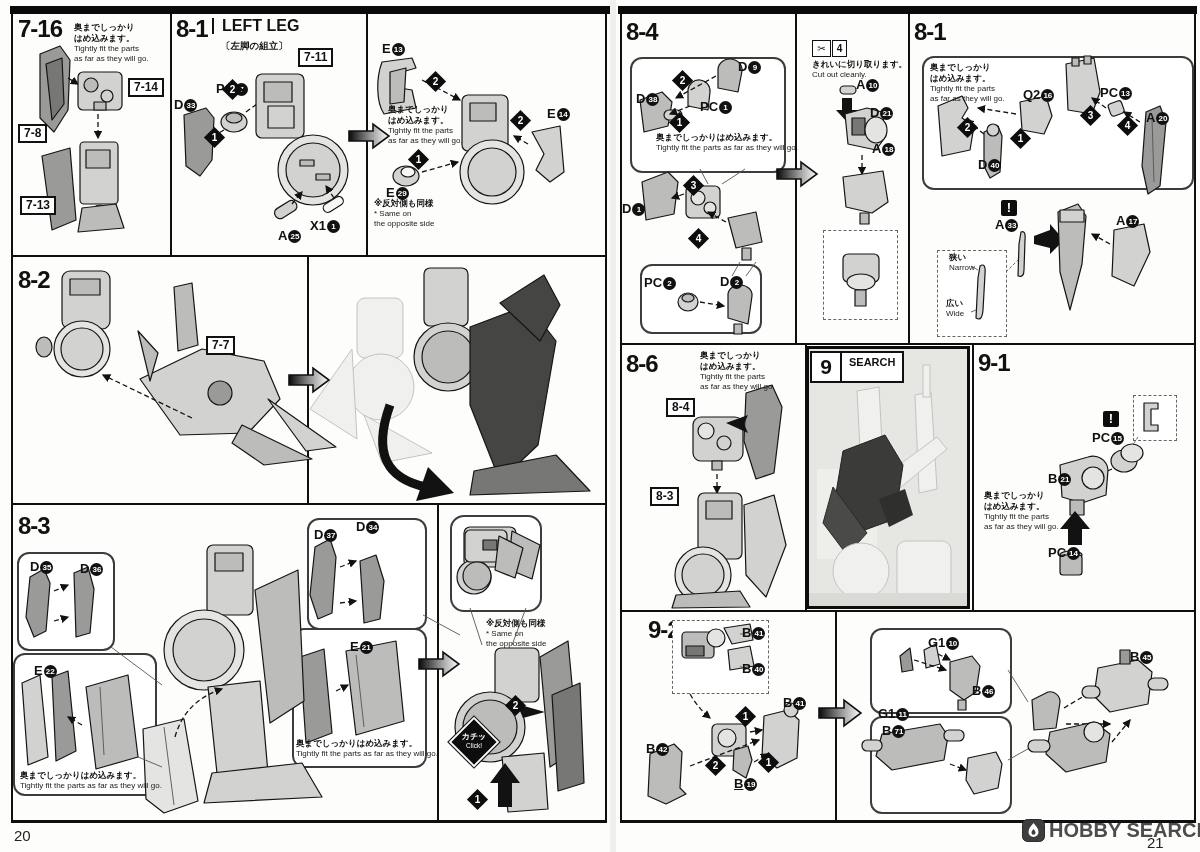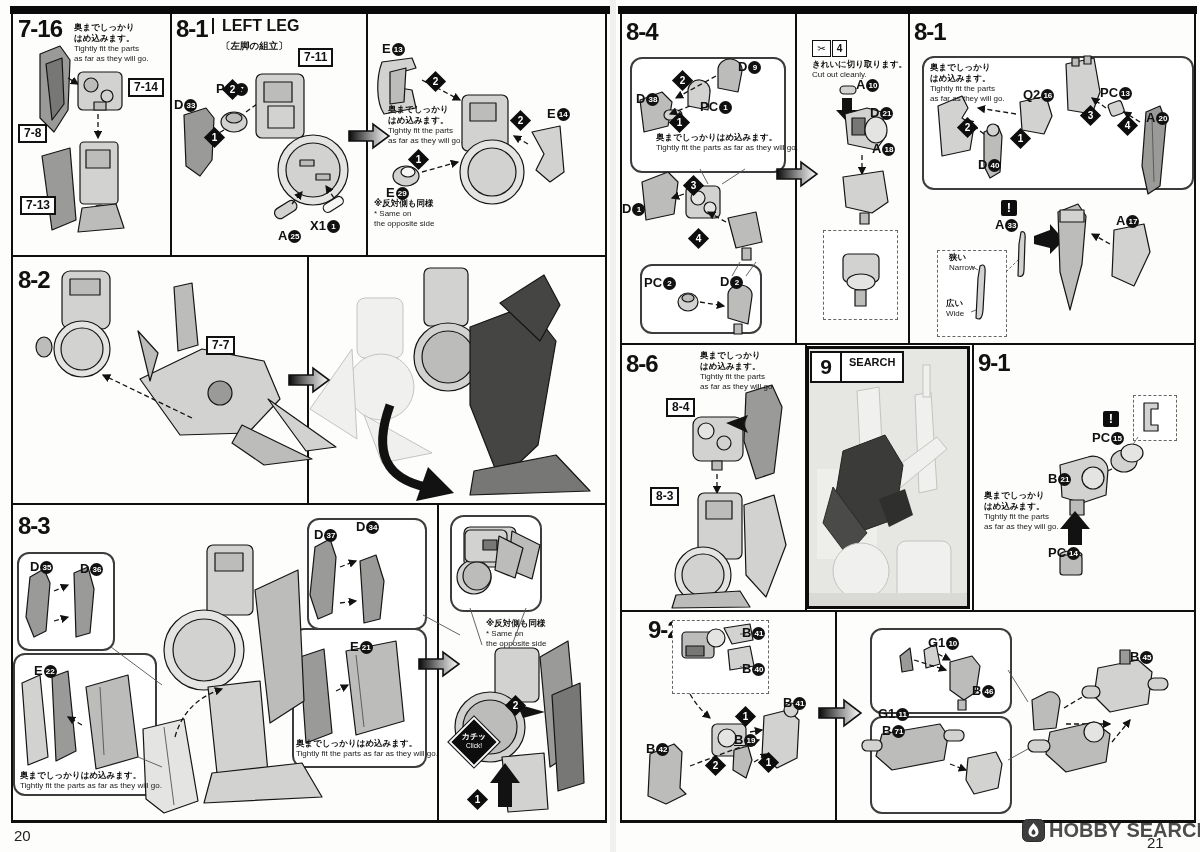--- a/index.html
+++ b/index.html
@@ -549,21 +549,21 @@
       <rect class="p f3" x="88" y="210" width="22" height="20" rx="3"></rect>
     </svg>
   </div>
 
   <div>
     <div class="h2" style="left:648px;top:618px;">9-2</div>
     <div class="dbox" style="left:672px;top:620px;width:95px;height:72px;"></div>
     <div class="lab" style="left:742px;top:626px;"><span>B</span><span class="pnum">41</span></div>
     <div class="lab" style="left:742px;top:662px;"><span>B</span><span class="pnum">40</span></div>
     <div class="lab" style="left:646px;top:742px;"><span>B</span><span class="pnum">42</span></div>
-    <div class="lab" style="left:734px;top:733px;text-decoration:underline;"><span>B</span><span class="pnum">19</span></div>
+    <div class="lab" style="left:734px;top:777px;text-decoration:underline;"><span>B</span><span class="pnum">19</span></div>
     <div class="lab" style="left:783px;top:696px;"><span>B</span><span class="pnum">41</span></div>
     <div class="dia" style="left:738px;top:709px;">
         <span>1</span>
       </div>
     <div class="dia" style="left:708px;top:758px;">
         <span>2</span>
       </div>
     <div class="dia" style="left:761px;top:755px;">
         <span>1</span>
       </div>

